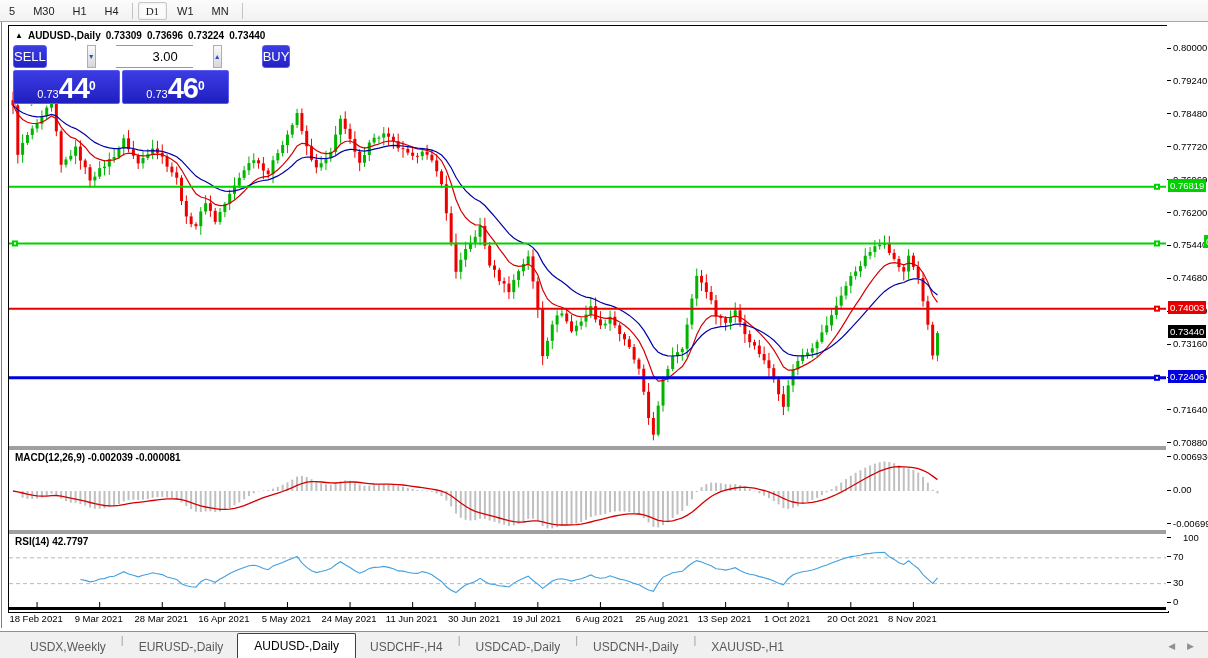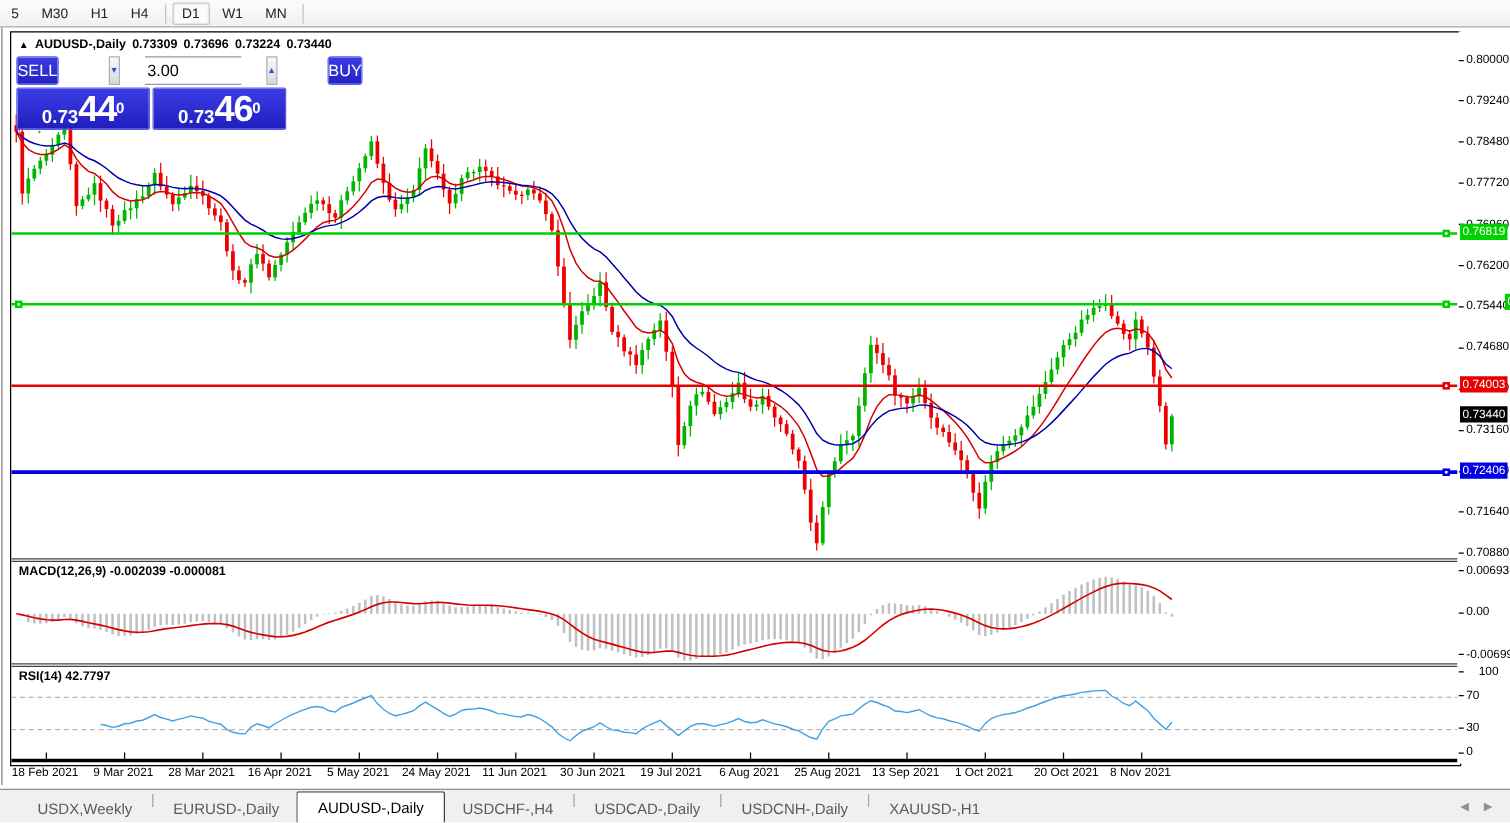--- a/index.html
+++ b/index.html
@@ -3,42 +3,42 @@
 <meta charset="utf-8">
 <style>
   html,body{margin:0;padding:0;background:#fff;font-family:"Liberation Sans","DejaVu Sans",sans-serif;}
   #app{position:relative;width:1208px;height:658px;background:#fff;overflow:hidden;}
 
   
   #toolbar{position:absolute;left:0;top:0;width:1208px;height:21px;
     background:linear-gradient(180deg,#fcfcfc,#f1f1f1);
     border-bottom:1px solid #a8a8a8;display:flex;align-items:center;}
   .tbtn{padding:2px 7px;margin:0 1px;font-size:11px;color:#222;border:1px solid transparent;border-radius:2px;cursor:default;}
-  .tbtn.active{background:#fbfbfb;border:1px solid #c8c8c8;box-shadow:inset 0 0 2px #ddd;}
+  .tbtn.active{background:#fbfbfb;border:1px solid #c8c8c8;box-shadow:inset 0 0 2px #ddd;font-family:Liberation Serif, serif;}
   .tsep{width:1px;height:16px;background:#c4c4c4;margin:0 4px;}
 
   
   #chart-panel{position:absolute;left:8px;top:25px;width:1159px;height:586px;border:1px solid #000;background:#fff;}
   #chart-svg{position:absolute;left:0;top:0;}
   #chart-title{position:absolute;left:6px;top:4px;z-index:4;font-size:10px;font-weight:bold;color:#000;display:flex;gap:5px;align-items:center;}
   #chart-title .tri{font-size:8px;}
 
   
   #trade-widget{position:absolute;left:4px;top:19px;z-index:5;width:216px;}
   .tw-row1{display:flex;height:23px;gap:20px;}
   .tw-btn{width:58px;background:linear-gradient(180deg,#3c3ce4,#2222c4);border:1px solid #5b5bf0;border-radius:3px;
      color:#fff;font-size:13px;display:flex;align-items:center;justify-content:center;cursor:pointer;}
   .tw-spin{width:17px;background:linear-gradient(180deg,#fafafa,#d8d8d8);border:1px solid #a8aec0;color:#3050c8;
      font-size:7px;display:flex;align-items:center;justify-content:center;cursor:pointer;}
-  .tw-input{width:60px;border:1px solid #8c9ab4;border-left:none;border-right:none;font-size:13px;padding-right:15px;outline:none;
+  .tw-input{width:60px;border:1px solid #8c9ab4;border-left:none;border-right:none;font-size:13px;text-align:right;padding-right:15px;outline:none;
      font-family:"Liberation Sans",sans-serif;}
   .tw-row2{display:flex;margin-top:2px;gap:2px;}
   .tw-price{width:105px;height:31px;background:linear-gradient(180deg,#3c3ce4,#1f1fc0);border:1px solid #5b5bf0;border-radius:2px;
      color:#fff;display:flex;align-items:flex-end;justify-content:center;padding-bottom:1px;cursor:pointer;}
-  .tw-price .sm{font-size:15px;font-weight:bold;line-height:16px;}
+  .tw-price .sm{font-size:11px;font-weight:normal;line-height:16px;}
   .tw-price .big{font-size:29px;font-weight:bold;line-height:27px;letter-spacing:-1px;}
   .tw-price .sup{font-size:12px;font-weight:bold;line-height:30px;align-self:flex-start;}
   .pane-label{position:absolute;left:6px;z-index:4;font-size:10px;font-weight:bold;color:#000;}
 
   
   #axis{position:absolute;left:1167px;top:25px;width:41px;height:586px;background:#fff;font-size:9.5px;color:#000;}
   .tick-label{position:absolute;left:6px;white-space:nowrap;}
   .tick-dash{position:absolute;left:0;width:4px;height:1px;background:#000;}
   .badge{position:absolute;left:1px;padding:1px 2px 1px 2px;font-size:9.5px;color:#fff;white-space:nowrap;z-index:3;}
 

